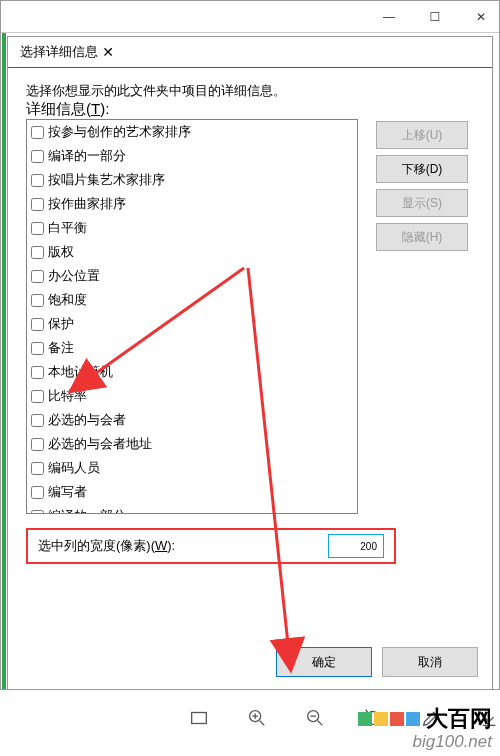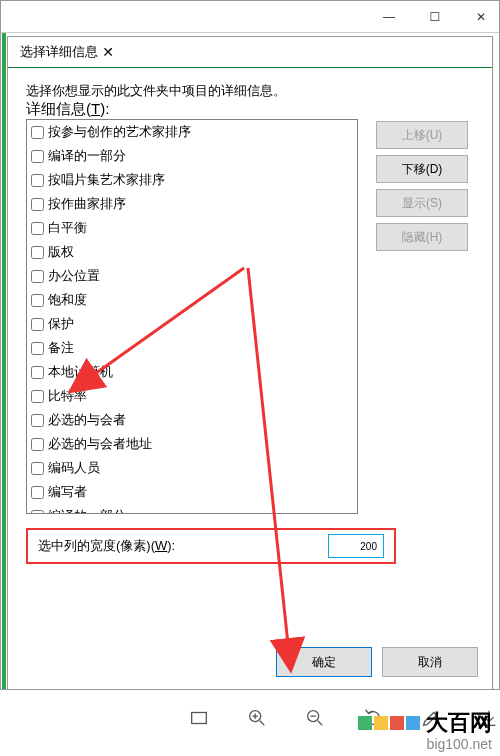--- a/index.html
+++ b/index.html
@@ -114,21 +114,21 @@
   .tool-icon{width:22px;height:22px;display:flex;align-items:center;justify-content:center;}
   .tool-icon svg{stroke:#555;fill:none;stroke-width:1.4;}
   .logo-area{
     position:absolute; right:8px; bottom:4px;
     text-align:right;
   }
   .logo-main{display:flex;align-items:center;gap:6px;justify-content:flex-end;}
   .logo-sq{display:flex;gap:2px;}
   .sq{width:14px;height:14px;}
   .logo-text{font-size:22px;font-weight:bold;color:#000;}
-  .logo-sub{font-size:14px;color:#888;margin-top:-2px;}
+  .logo-sub{font-size:17px;color:#888;margin-top:-2px;font-style:italic;}
 </style>
 </head>
 <body>
 
 <div class="outer-window">
   <div class="titlebar-outer">
     <div class="win-btn">—</div>
     <div class="win-btn">☐</div>
     <div class="win-btn">✕</div>
   </div>

